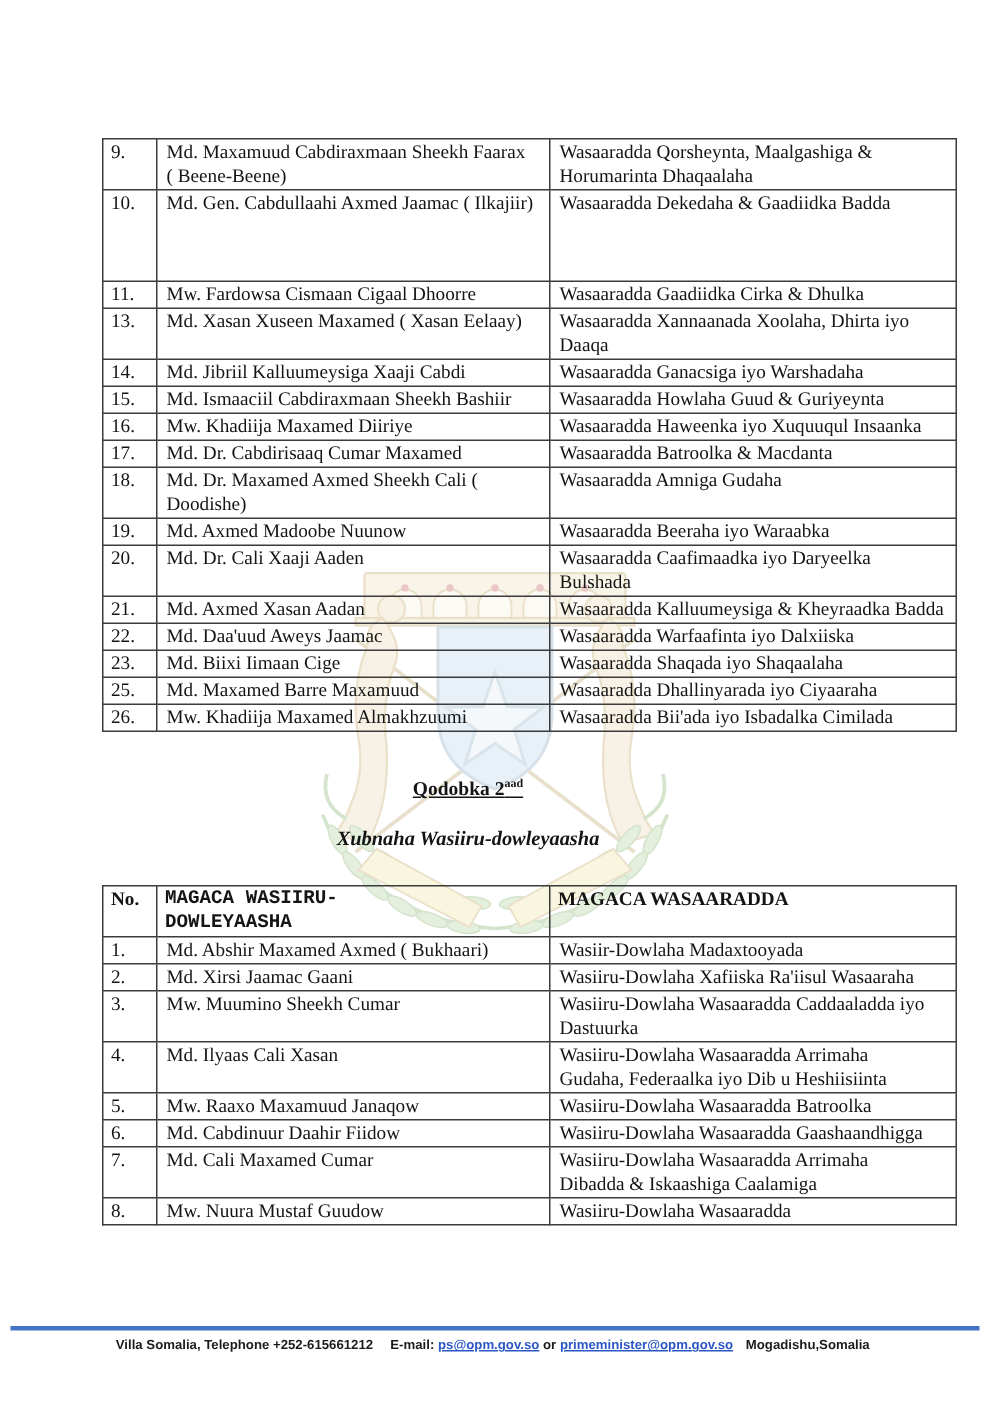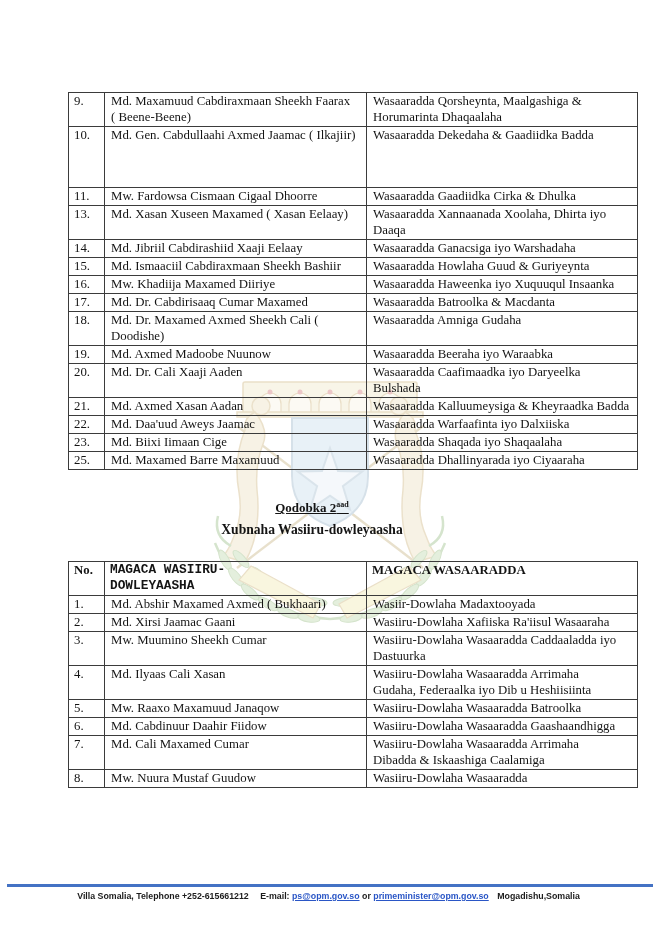--- a/index.html
+++ b/index.html
@@ -31,21 +31,21 @@
   td.cell-ministry{padding:0 6px 1px 6px;}
   .t2 td.cell-ministry{padding-right:16px;}
   .t1 tbody tr:nth-child(2) td{height:59px;}
   .t2 th{font-weight:bold;}
   .t2 th.h-name{white-space:pre-line;font-family:Liberation Mono, monospace;}
 
   .sec{width:100%;box-sizing:border-box;padding-right:36px;text-align:center;margin-top:26px;}
   .sec-title{font-weight:bold;font-size:13px;line-height:17px;}
   .sec-title .ut{text-decoration:underline;}
   .sec-title sup{font-size:8px;}
-  .sec-sub{font-weight:bold;font-size:13.6px;line-height:18px;margin-top:5px;}
+  .sec-sub{font-weight:bold;font-size:13.6px;line-height:18px;margin-top:16px;font-style:italic;}
   .t2{margin-top:22px;}
 
   .footer{position:absolute;left:0;right:0;top:884px;z-index:1;}
   .footer-rule{height:3px;margin:0 7px;background:var(--footer_rule,#4472c4);}
   .footer-text{
     text-align:center;margin-top:4px;padding-right:3px;
     font-family:"Liberation Sans", sans-serif;font-size:8.8px;font-weight:bold;color:#1c1c1c;
   }
   .footer-text a{color:var(--link,#2a56c6);text-decoration:underline;}
   .g1{margin-left:9px;} .g2{margin-left:6px;}
@@ -144,21 +144,21 @@
           <td class="cell-name">Mw. Fardowsa Cismaan Cigaal Dhoorre</td>
           <td class="cell-ministry">Wasaaradda Gaadiidka Cirka &amp; Dhulka</td>
         </tr>
         <tr>
           <td class="cell-no">13.</td>
           <td class="cell-name">Md. Xasan Xuseen Maxamed ( Xasan Eelaay)</td>
           <td class="cell-ministry">Wasaaradda Xannaanada Xoolaha, Dhirta iyo Daaqa</td>
         </tr>
         <tr>
           <td class="cell-no">14.</td>
-          <td class="cell-name">Md. Jibriil Cabdirashiid Xaaji Eelaay</td>
+          <td class="cell-name">Md. Jibriil Kalluumeysiga Xaaji Cabdi</td>
           <td class="cell-ministry">Wasaaradda Ganacsiga iyo Warshadaha</td>
         </tr>
         <tr>
           <td class="cell-no">15.</td>
           <td class="cell-name">Md. Ismaaciil Cabdiraxmaan Sheekh Bashiir</td>
           <td class="cell-ministry">Wasaaradda Howlaha Guud &amp; Guriyeynta</td>
         </tr>
         <tr>
           <td class="cell-no">16.</td>
           <td class="cell-name">Mw. Khadiija Maxamed Diiriye</td>
@@ -196,20 +196,25 @@
         </tr>
         <tr>
           <td class="cell-no">23.</td>
           <td class="cell-name">Md. Biixi Iimaan Cige</td>
           <td class="cell-ministry">Wasaaradda Shaqada iyo Shaqaalaha</td>
         </tr>
         <tr>
           <td class="cell-no">25.</td>
           <td class="cell-name">Md. Maxamed Barre Maxamuud</td>
           <td class="cell-ministry">Wasaaradda Dhallinyarada iyo Ciyaaraha</td>
+        </tr>
+        <tr>
+          <td class="cell-no">26.</td>
+          <td class="cell-name">Mw. Khadiija Maxamed Almakhzuumi</td>
+          <td class="cell-ministry">Wasaaradda Bii'ada iyo Isbadalka Cimilada</td>
         </tr>
       </tbody>
   </table>
 
   <div class="sec">
     <div class="sec-title">
       <span class="ut"><span>Qodobka 2</span><sup>aad</sup></span>
     </div>
     <div class="sec-sub">Xubnaha Wasiiru-dowleyaasha</div>
   </div>

